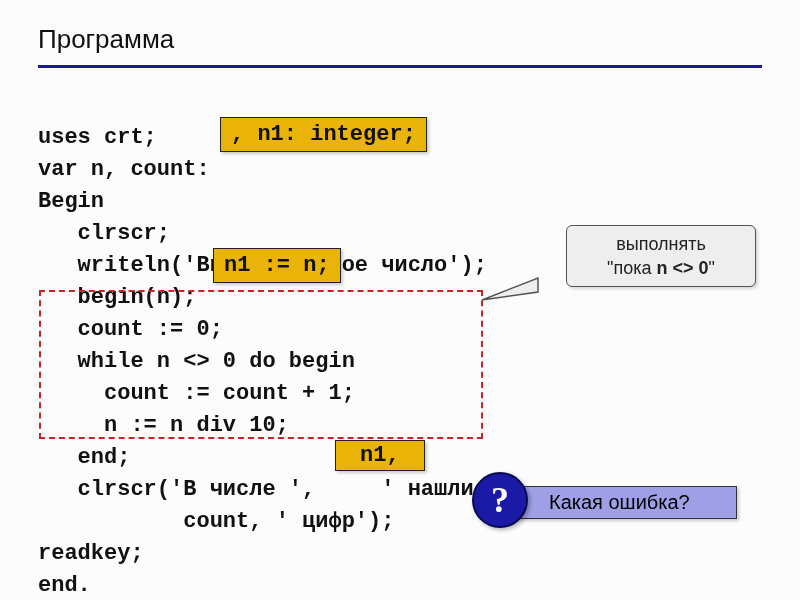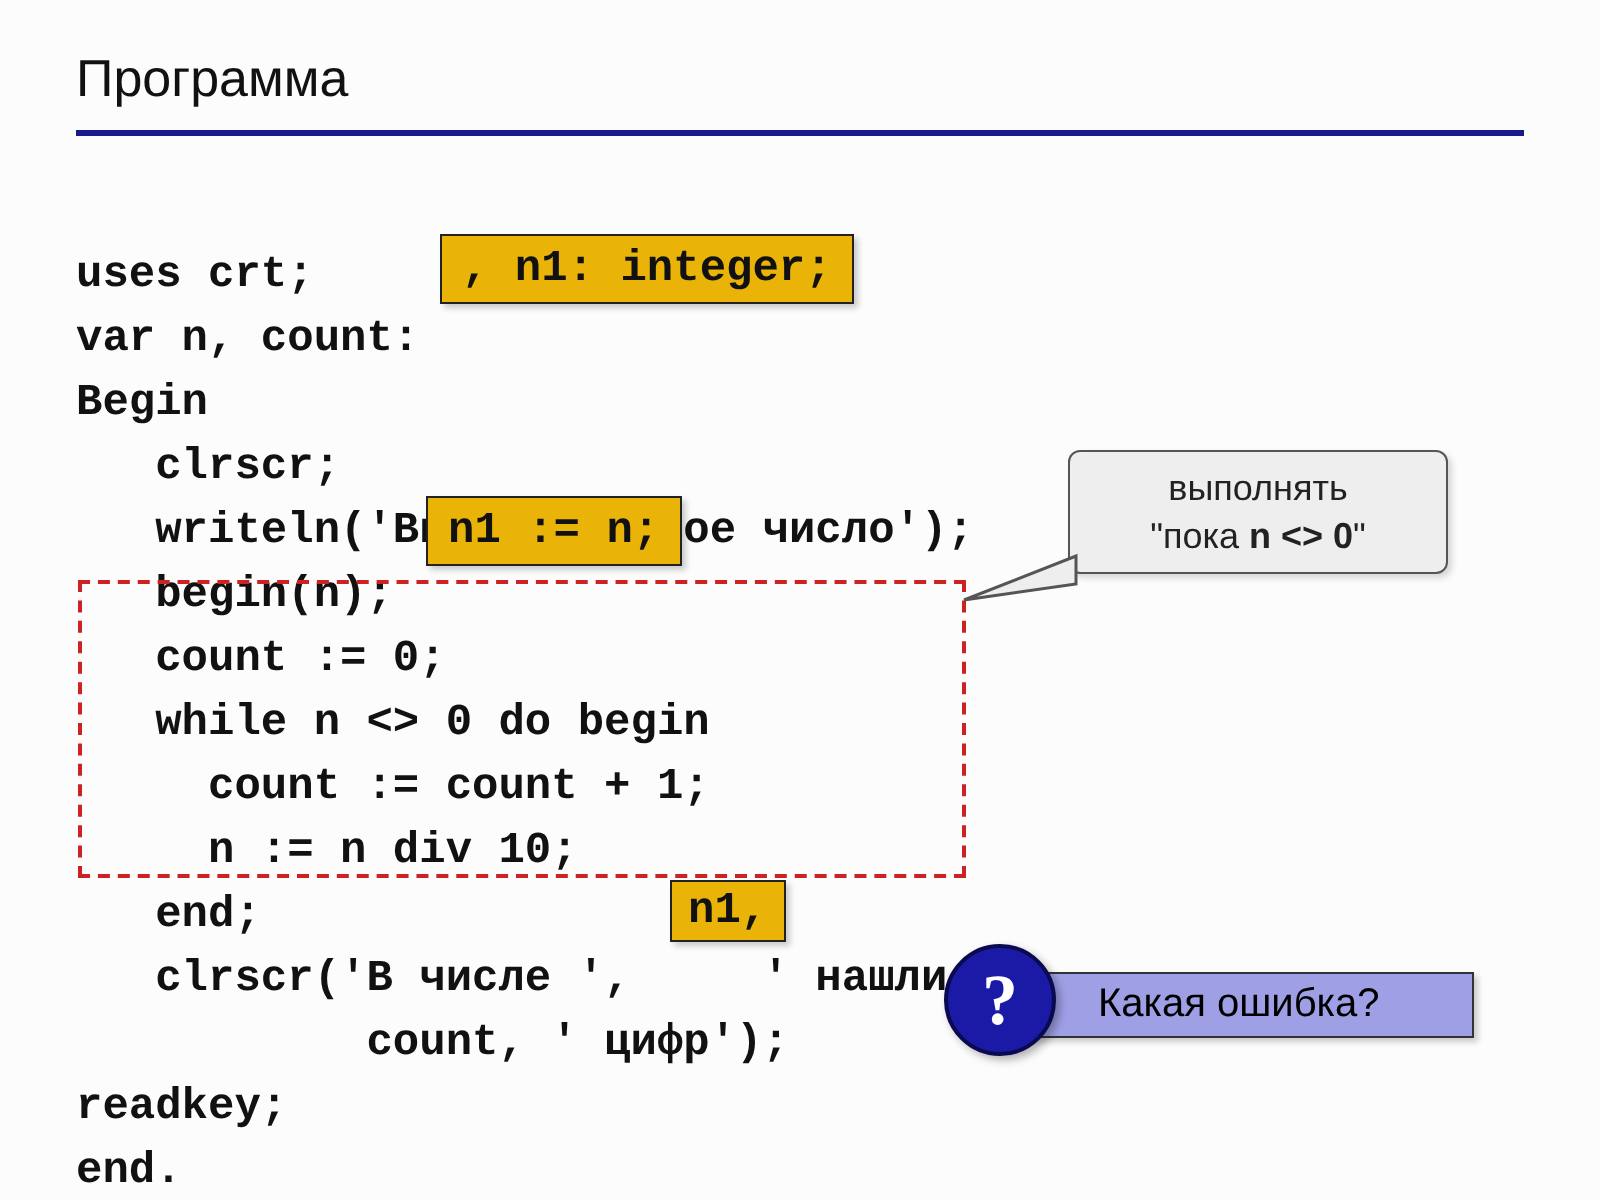--- a/index.html
+++ b/index.html
@@ -51,20 +51,21 @@
     background: #eeeeee;
     border: 1.5px solid #555;
     border-radius: 6px;
     padding: 6px 14px;
     font-family: Arial, sans-serif;
     font-size: 18px;
     text-align: center;
     color: #222;
     line-height: 24px;
     box-shadow: 2px 2px 3px rgba(0,0,0,0.15);
+    margin-left: 32px;
   }
   .dashed-box {
     position: absolute;
     border: 2px dashed #cc2222;
     pointer-events: none;
   }
   .question-pill {
     position: absolute;
     background: #9f9fe6;
     border: 1.5px solid #333;
@@ -115,21 +116,21 @@
 <span>           count, ' цифр');</span>
 <span>readkey;</span>
 <span>end.</span>
   </div>
 </div>
 
 <div class="callout" style="left:220px; top:117px;">, n1: integer;</div>
 
 <div class="callout" style="left:213px; top:248px;">n1 := n;</div>
 
-<div class="callout" style="left:335px; top:440px; padding:2px 8px;">n1,</div>
+<div class="callout" style="left:335px; top:440px; padding:2px 24px;">n1,</div>
 
 <div class="dashed-box" style="left:39px; top:290px; width:440px; height:145px;"></div>
 
 <div class="speech" style="left:534px; top:225px; width:160px;">
   <div>выполнять</div>
   <div>
     <span>"пока </span><b>n &lt;&gt; 0</b><span>"</span>
   </div>
 </div>
 

